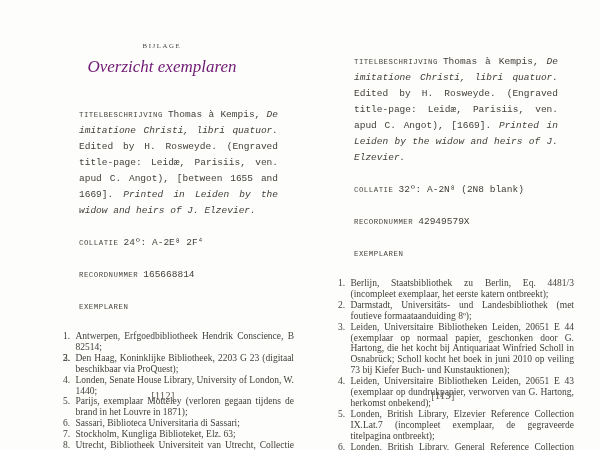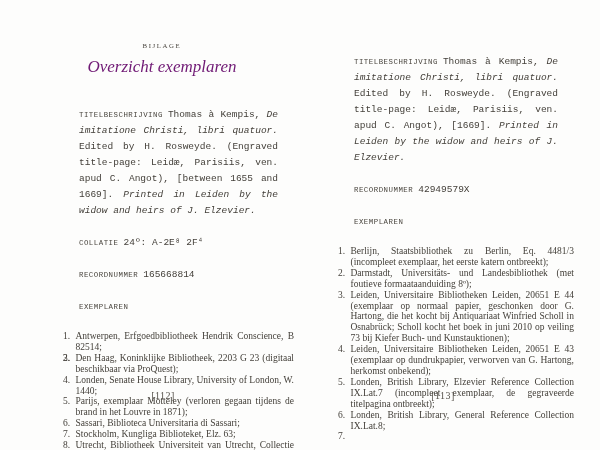--- a/index.html
+++ b/index.html
@@ -111,20 +111,23 @@
         </div>
     </div>
   </section>
 
   <section class="page-col right">
     <div class="entry">
       <p class="para">
         <span class="label">TITELBESCHRIJVING</span><span><span>Thomas à Kempis, </span><span class="it">De imitatione Christi, libri quatuor.</span><span> Edited by H. Rosweyde. (Engraved title-page: Leidæ, Parisiis, ven. apud C. Angot), [1669]. </span><span class="it">Printed in Leiden by the widow and heirs of J. Elzevier.</span></span>
       </p>
       <p class="para">
+        <span class="label">COLLATIE</span><span>32º: A-2N⁸ (2N8 blank)</span>
+      </p>
+      <p class="para">
         <span class="label">RECORDNUMMER</span><span>42949579X</span>
       </p>
       <p class="para">
         <span class="label">EXEMPLAREN</span>
       </p>
       <div class="ex-list">
           <div class="ex-item"><span class="ex-num">1.</span><span>Berlijn, Staatsbibliothek zu Berlin, Eq. 4481/3 (incompleet exemplaar, het eerste katern ontbreekt);</span></div>
           <div class="ex-item"><span class="ex-num">2.</span><span>Darmstadt, Universitäts- und Landesbibliothek (met foutieve formaataanduiding 8º);</span></div>
           <div class="ex-item"><span class="ex-num">3.</span><span>Leiden, Universitaire Bibliotheken Leiden, 20651 E 44 (exemplaar op normaal papier, geschonken door G. Hartong, die het kocht bij Antiquariaat Winfried Scholl in Osnabrück; Scholl kocht het boek in juni 2010 op veiling 73 bij Kiefer Buch- und Kunstauktionen);</span></div>
           <div class="ex-item"><span class="ex-num">4.</span><span>Leiden, Universitaire Bibliotheken Leiden, 20651 E 43 (exemplaar op dundrukpapier, verworven van G. Hartong, herkomst onbekend);</span></div>

